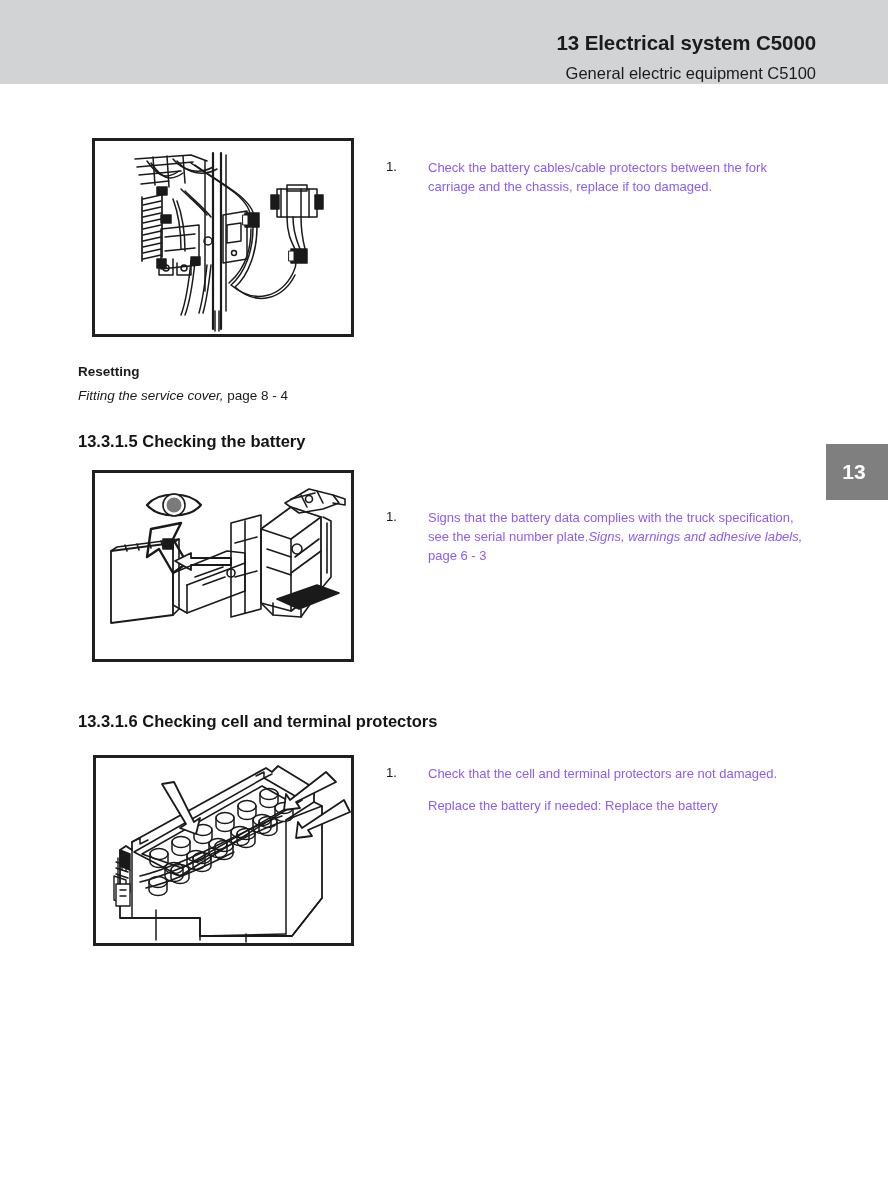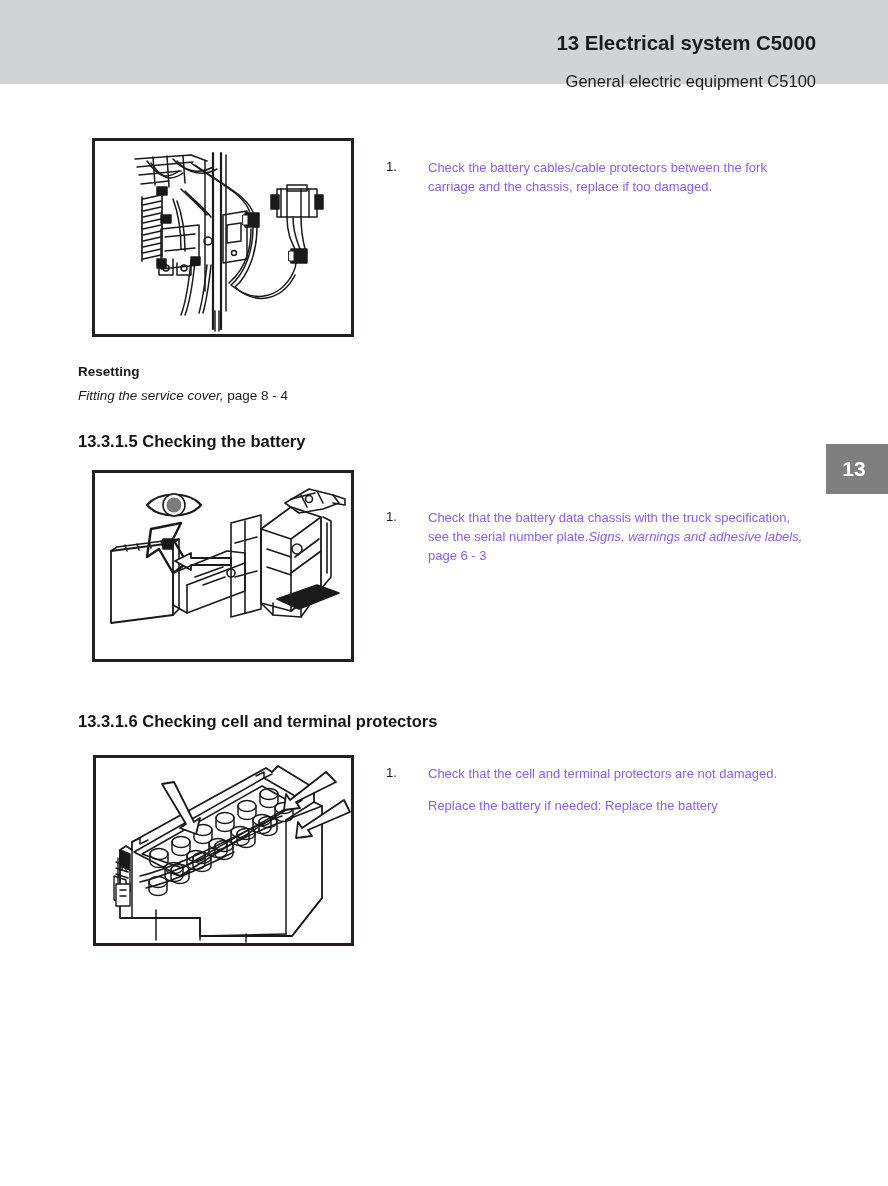--- a/index.html
+++ b/index.html
@@ -31,28 +31,27 @@
     color: #1b1b1b;
     white-space: nowrap;
   }
   .header-subtitle {
     position: absolute;
     right: 72px; top: 64px;
     font-size: 16.5px;
     font-weight: normal;
     color: #1b1b1b;
     white-space: nowrap;
-    margin-top: 8px;
   }
 
   
   .chapter-tab {
     position: absolute;
     left: 826px; top: 444px;
-    width: 62px; height: 50px;
+    width: 62px; height: 56px;
     background: #7f7f7f;
     color: #ffffff;
     font-size: 21px;
     font-weight: bold;
     display: flex;
     align-items: center;
     justify-content: center;
     padding-right: 6px;
   }
 
@@ -406,21 +405,21 @@
     <div class="instruction-body">
       <p>Check the battery cables/cable protectors between the fork carriage and the chassis, replace if too damaged.</p>
     </div>
   </div>
 </div>
 
 <div class="instruction" id="instruction-2">
   <div class="instruction-row">
     <div class="instruction-marker">1.</div>
     <div class="instruction-body">
-      <p><span>Check that the battery data chassis with the truck specification, see the serial number plate.</span><span class="xref-italic">Signs, warnings and adhesive labels,</span><span> page 6 - 3</span></p>
+      <p><span>Signs that the battery data complies with the truck specification, see the serial number plate.</span><span class="xref-italic">Signs, warnings and adhesive labels,</span><span> page 6 - 3</span></p>
     </div>
   </div>
 </div>
 
 <div class="instruction" id="instruction-3">
   <div class="instruction-row">
     <div class="instruction-marker">1.</div>
     <div class="instruction-body">
       <p>Check that the cell and terminal protectors are not damaged.</p>
       <p>Replace the battery if needed: Replace the battery</p>

